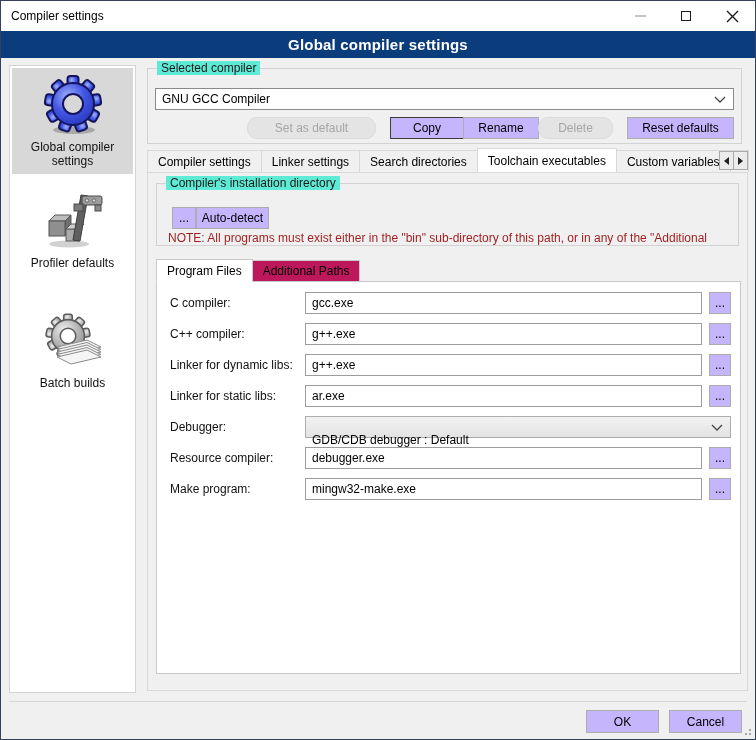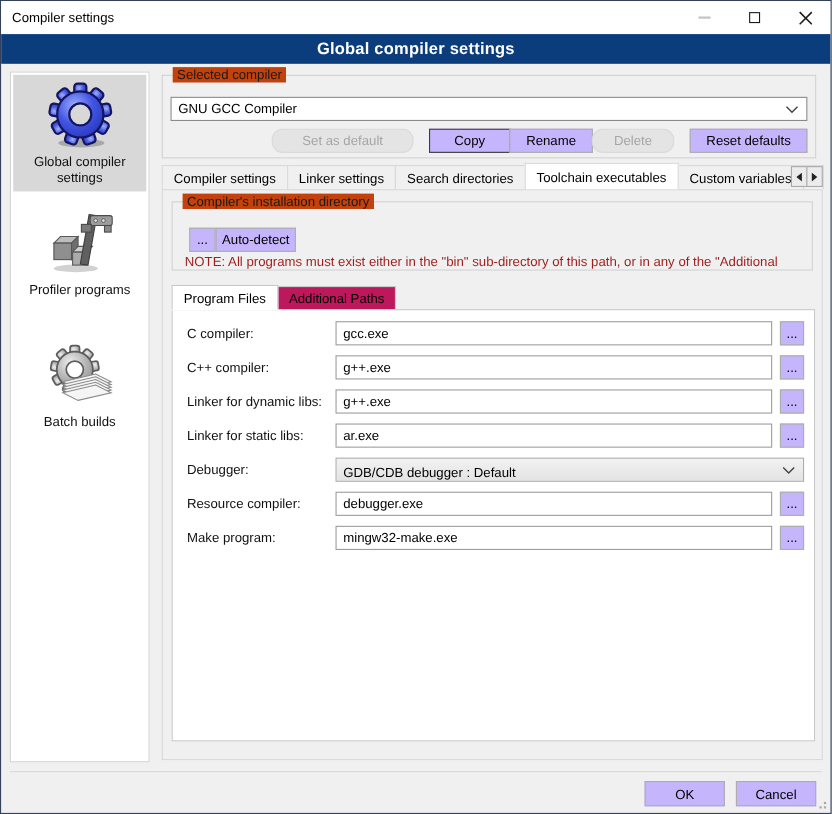--- a/index.html
+++ b/index.html
@@ -30,21 +30,21 @@
   .side-item{ display:flex; flex-direction:column; align-items:center; text-align:center;
               padding:5px 2px 6px; margin:2px; }
   .side-item.selected{ background:#d8d8d8; }
   .side-item .ic{ width:64px; height:64px; }
   .side-item .lbl{ margin-top:3px; line-height:14px; color:#111; }
   .side-item.m1{ margin-top:10px; }
   .side-item.m2{ margin-top:28px; }
 
   
   .group{ position:absolute; border:1px solid #d2d2d2; background:transparent; }
-  .legend{ position:absolute; top:-8px; left:9px; background:#c2410c; padding:0 4px; color:#1a1a1a; }
+  .legend{ position:absolute; top:-8px; left:9px; background:#5eead4; padding:0 4px; color:#1a1a1a; }
 
   
   .grp-compiler{ left:146px; top:67px; width:595px; height:76px; }
   .combo{ position:absolute; left:7px; right:7px; top:19px; height:22px; background:#fff;
           border:1px solid #8a8a8a; display:flex; align-items:center; padding:0 24px 0 6px; }
   .combo .chev{ position:absolute; right:7px; top:7px; }
   .btnrow{ position:absolute; right:7px; top:48px; height:22px; display:flex; }
   .btn{ height:22px; background:#c4b5fd; border:1px solid #adadad; color:#000;
         display:flex; align-items:center; justify-content:center; font-size:12px;
         font-family:"Liberation Sans", sans-serif; }
@@ -93,21 +93,21 @@
                 border-bottom:1px solid #fff; }
   .innerpage{ position:absolute; left:8px; top:108px; width:585px; height:393px;
               background:#fff; border:1px solid #c9c9c9; padding:10px 9px 0 13px; }
 
   .prow{ display:flex; align-items:center; height:22px; margin-bottom:9px; }
   .plabel{ flex:0 0 135px; color:#111; }
   .ptext{ flex:1; height:22px; background:#fff; border:1px solid #9d9d9d;
           display:flex; align-items:center; padding:0 6px; overflow:hidden; white-space:nowrap; }
   .pbrowse{ width:22px; height:22px; margin-left:7px; }
   .pselect{ flex:1; height:22px; background:linear-gradient(#f2f2f2,#e3e3e3); border:1px solid #adadad;
-            display:flex; align-items:flex-start; padding:6px 24px 0 6px; position:relative; }
+            display:flex; align-items:flex-start; padding:16px 24px 0 6px; position:relative; }
   .pselect .chev{ position:absolute; right:7px; top:7px; }
 
   
   .sep{ position:absolute; left:8px; right:8px; top:700px; height:1px; background:#d7d7d7; }
   .b-ok{ position:absolute; left:585px; top:709px; width:73px; height:23px; }
   .b-cancel{ position:absolute; left:668px; top:709px; width:73px; height:23px; }
   .grip{ position:absolute; right:4px; bottom:4px; width:2px; height:2px; background:#a8a8a8;
          box-shadow:-4px 0 #a8a8a8, 0 -4px #a8a8a8; }
 </style>
 </head>
@@ -171,21 +171,21 @@
         <rect x="8" y="32" width="16" height="15" fill="#8f8f8f" stroke="#555" stroke-width="1"></rect>
         <rect x="25" y="40" width="13" height="12" fill="#ababab" stroke="#5a5a5a" stroke-width="1"></rect>
         <polygon points="25,40 30,35 43,35 38,40" fill="#cfcfcf" stroke="#5a5a5a" stroke-width="1"></polygon>
         <polygon points="40,6 47,7 39,52 32,51" fill="#606060" stroke="#3d3d3d" stroke-width="1"></polygon>
         <rect x="41" y="7" width="20" height="9" rx="2" fill="#9c9c9c" stroke="#4a4a4a" stroke-width="1"></rect>
         <rect x="54" y="16" width="6" height="6" fill="#8a8a8a" stroke="#4a4a4a" stroke-width="1"></rect>
         <rect x="33" y="15" width="9" height="7" fill="#7a7a7a" stroke="#4a4a4a" stroke-width="1"></rect>
         <circle cx="46" cy="11.5" r="1.7" fill="#dcdcdc" stroke="#4a4a4a" stroke-width="0.7"></circle>
         <circle cx="53" cy="11.5" r="1.7" fill="#dcdcdc" stroke="#4a4a4a" stroke-width="0.7"></circle>
       </svg>
-      <span class="lbl">Profiler programs</span>
+      <span class="lbl">Profiler defaults</span>
     </div>
 
     <div class="side-item m2">
       <svg class="ic" viewBox="0 0 64 64">
         <defs>
           <radialGradient id="gradGray" cx="38%" cy="32%" r="85%">
             <stop offset="0" stop-color="#efefef"></stop>
               <stop offset="0.5" stop-color="#b5b5b5"></stop>
               <stop offset="1" stop-color="#8b8b8b"></stop>
           </radialGradient>

